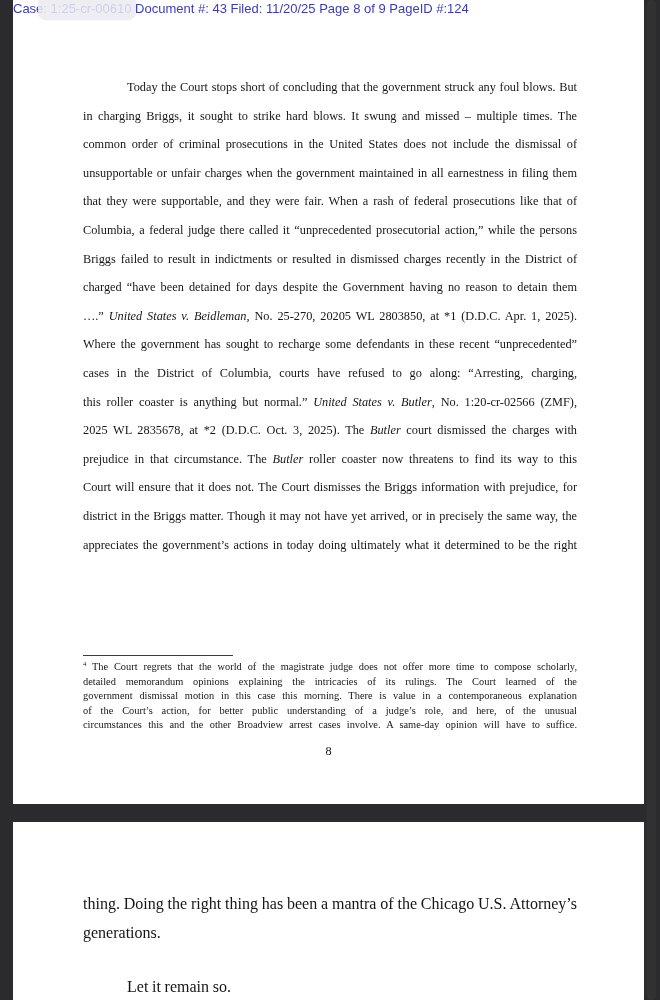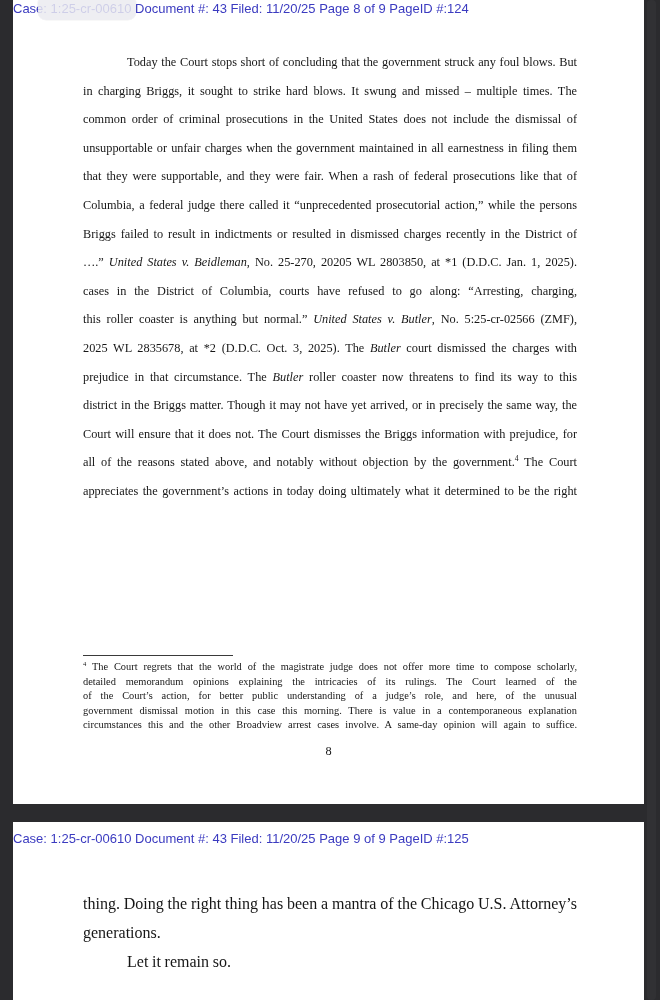--- a/index.html
+++ b/index.html
@@ -29,21 +29,21 @@
   }
   .bodyblock  { top: 48px;  font-size: 12.3px; --lh: 28.6px; }
   .fnblock    { top: 660px; font-size: 10.4px; --lh: 14.6px; }
   .p9block    { top: 68px;  font-size: 16px; --lh: 28.8px; }
   .tline {
     height: var(--lh); line-height: var(--lh);
     text-align: justify; text-align-last: justify;
     overflow: hidden; word-spacing: -0.3px;
   }
   .tline.left { text-align: right; text-align-last: left; }
-  .tline.indent { text-indent: 44px; }
+  .tline.indent { text-indent: 44px; margin-top: 25px; }
   .tline sup { font-size: 0.62em; vertical-align: super; line-height: 0; }
   .fn-rule {
     position: absolute; left: 70px; top: 655px; width: 150px;
     border-top: 1.5px solid #3a3a3a;
   }
   .page-number {
     position: absolute; top: 744px; left: 0; width: 100%;
     text-align: center; font-size: 12.3px; color: var(--ink, #161616);
   }
   .pill {
@@ -65,43 +65,43 @@
   <div class="page page8">
     <div class="page-header">Case: 1:25-cr-00610 Document #: 43 Filed: 11/20/25 Page 8 of 9 PageID #:124</div>
     <div class="textblock bodyblock">
         <div class="tline indent"><span>Today the Court stops short of concluding that the government struck any foul blows.  But</span></div>
         <div class="tline"><span>in charging Briggs, it sought to strike hard blows. It swung and missed – multiple times.  The</span></div>
         <div class="tline"><span>common order of criminal prosecutions in the United States does not include the dismissal of</span></div>
         <div class="tline"><span>unsupportable or unfair charges when the government maintained in all earnestness in filing them</span></div>
         <div class="tline"><span>that they were supportable, and they were fair.  When a rash of federal prosecutions like that of</span></div>
         <div class="tline"><span>Columbia, a federal judge there called it “unprecedented prosecutorial action,” while the persons</span></div>
         <div class="tline"><span>Briggs failed to result in indictments or resulted in dismissed charges recently in the District of</span></div>
-        <div class="tline"><span>….”  </span><i>United States v. Beidleman</i><span>, No. 25-270, 20205 WL 2803850, at *1 (D.D.C. Jan. 1, 2025).</span></div>
+        <div class="tline"><span>charged “have been detained for days despite the Government having no reason to detain them</span></div>
+        <div class="tline"><span>….”  </span><i>United States v. Beidleman</i><span>, No. 25-270, 20205 WL 2803850, at *1 (D.D.C. Apr. 1, 2025).</span></div>
+        <div class="tline"><span>Where the government has sought to recharge some defendants in these recent “unprecedented”</span></div>
         <div class="tline"><span>cases in the District of Columbia, courts have refused to go along: “Arresting, charging,</span></div>
-        <div class="tline"><span>this roller coaster is anything but normal.”  </span><i>United States v. Butler</i><span>, No. 5:25-cr-02566 (ZMF),</span></div>
+        <div class="tline"><span>this roller coaster is anything but normal.”  </span><i>United States v. Butler</i><span>, No. 1:20-cr-02566 (ZMF),</span></div>
         <div class="tline"><span>2025 WL 2835678, at *2 (D.D.C. Oct. 3, 2025).  The </span><i>Butler</i><span> court dismissed the charges with</span></div>
         <div class="tline"><span>prejudice in that circumstance.  The </span><i>Butler</i><span> roller coaster now threatens to find its way to this</span></div>
+        <div class="tline"><span>Court will ensure that it does not.  The Court dismisses the Briggs information with prejudice, for</span></div>
         <div class="tline"><span>district in the Briggs matter.  Though it may not have yet arrived, or in precisely the same way, the</span></div>
-        <div class="tline"><span>Court will ensure that it does not.  The Court dismisses the Briggs information with prejudice, for</span></div>
-        <div class="tline"><span>all of the reasons stated above, and notably without objection by the government.</span><sup>4</sup><span>  The Court</span></div>
         <div class="tline"><span>appreciates the government’s actions in today doing ultimately what it determined to be the right</span></div>
       </div>
     <div class="fn-rule"></div>
     <div class="textblock fnblock">
         <div class="tline"><sup>4</sup><span> The Court regrets that the world of the magistrate judge does not offer more time to compose scholarly,</span></div>
         <div class="tline"><span>detailed memorandum opinions explaining the intricacies of its rulings.  The Court learned of the</span></div>
+        <div class="tline"><span>government dismissal motion in this case this morning.  There is value in a contemporaneous explanation</span></div>
         <div class="tline"><span>of the Court’s action, for better public understanding of a judge’s role, and here, of the unusual</span></div>
-        <div class="tline"><span>government dismissal motion in this case this morning.  There is value in a contemporaneous explanation</span></div>
-        <div class="tline"><span>circumstances this and the other Broadview arrest cases involve.  A same-day opinion will again to suffice.</span></div>
+        <div class="tline"><span>circumstances this and the other Broadview arrest cases involve.  A same-day opinion will have to suffice.</span></div>
       </div>
     <div class="page-number">8</div>
   </div>
 
   <div class="page page9">
-    <div class="page-header">Case: 1:25-cr-00610 Document #: 43 Filed: 11/20/25 Page 9 of 9 PageID #:125</div>
     <div class="textblock p9block">
         <div class="tline"><span>thing.  Doing the right thing has been a mantra of the Chicago U.S. Attorney’s Office for</span></div>
         <div class="tline left"><span>generations.</span></div>
         <div class="tline left indent"><span>Let it remain so.</span></div>
       </div>
   </div>
 
   <div class="pill"></div>
   <div class="scrollbar"></div>
 

